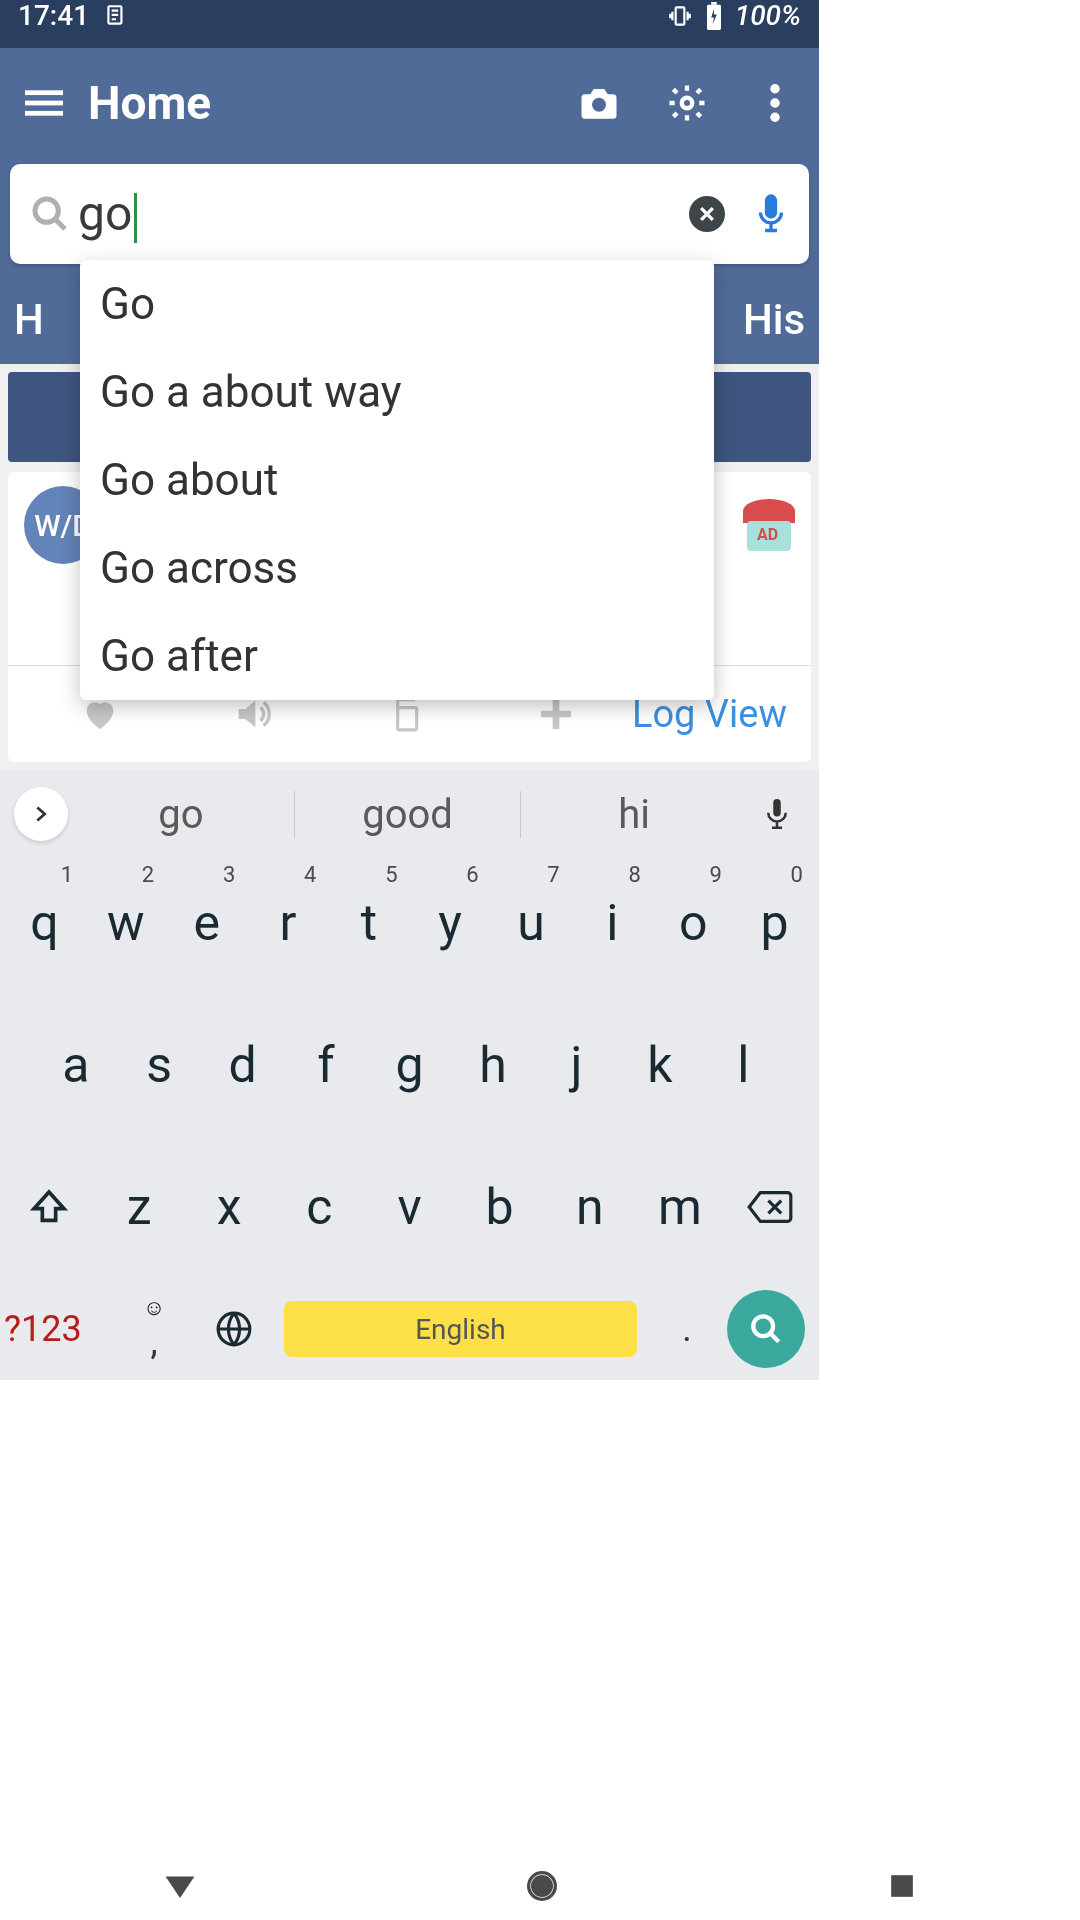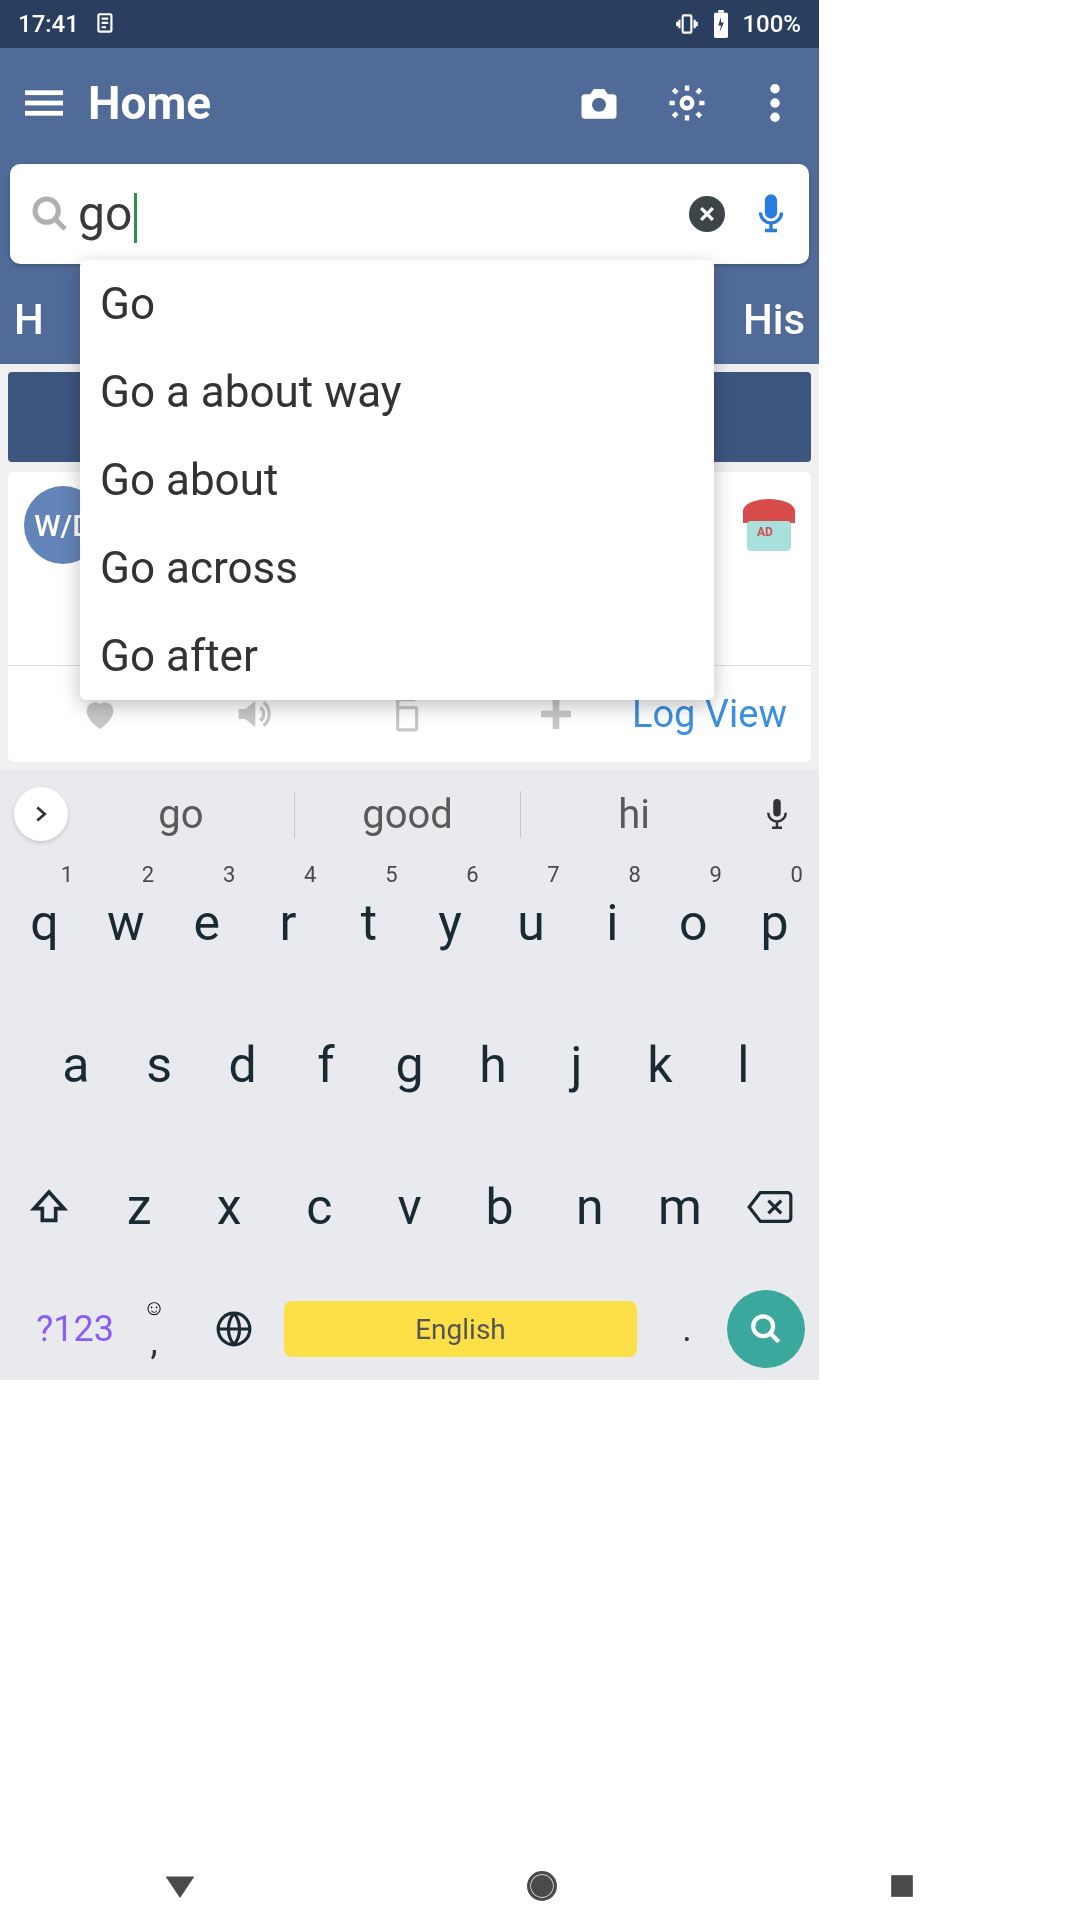--- a/index.html
+++ b/index.html
@@ -1,21 +1,21 @@
 <!DOCTYPE html>
 <html><head>
 <meta charset="utf-8">
 <style>
   * { margin: 0; padding: 0; box-sizing: border-box; font-family: Roboto, Arial, sans-serif; }
   html, body { width: 819px; height: 1456px; overflow: hidden; background: #fff; }
 
   
-  .status-bar { height: 48px; background: #2a3f5f; color: #fff; display: flex; align-items: center; padding: 16px 18px; font-size: 24px; }
+  .status-bar { height: 48px; background: #2a3f5f; color: #fff; display: flex; align-items: flex-end; padding: 16px 18px; font-size: 28px; }
   .status-left { display: flex; align-items: center; gap: 14px; font-weight: 500; }
-  .status-right { margin-left: auto; display: flex; align-items: center; gap: 12px; font-weight: 500; }
+  .status-right { margin-left: auto; display: flex; align-items: center; gap: 12px; font-weight: 500; font-style: italic; }
 
   
   .app-bar { height: 110px; background: #516b99; color: #fff; display: flex; align-items: center; padding: 0 20px; }
   .hamburger, .app-icon { width: 48px; height: 48px; display: flex; align-items: center; justify-content: center; }
   .app-title { font-size: 46px; margin-left: 20px; font-weight: 700; }
   .app-bar-right { margin-left: auto; display: flex; gap: 40px; align-items: center; }
 
   
   .search-wrap { background: #516b99; padding: 6px 10px 10px 10px; }
   .search-box { background: #fff; border-radius: 10px; height: 100px; display: flex; align-items: center; padding: 0 20px; box-shadow: 0 2px 4px rgba(0,0,0,0.2); }
@@ -33,21 +33,21 @@
 
   
   .content-area { background: #f0f0f0; padding: 8px; }
   .dark-strip { background: #3e5580; height: 90px; border-radius: 4px; margin-bottom: 10px; }
   .card { background: #fff; border-radius: 6px; position: relative; padding: 14px 16px 0 16px; }
   .badge { width: 78px; height: 78px; border-radius: 50%; background: #6384b8; color: #fff; display: flex; align-items: center; justify-content: center; font-size: 30px; font-weight: 500; }
   .card-top { display: flex; align-items: center; justify-content: space-between; }
   .gift { width: 52px; height: 52px; position: relative; }
   .gift-box { width: 44px; height: 30px; background: #a8e0dc; position: absolute; bottom: 0; left: 4px; border-radius: 4px; }
   .gift-bow { width: 52px; height: 24px; background: #d94c4c; position: absolute; top: 0; border-radius: 50% 50% 0 0; }
-  .gift-label { position: absolute; top: 26px; left: 14px; font-size: 12px; font-weight: bold; color: #d94c4c; }
+  .gift-label { position: absolute; top: 26px; left: 14px; font-size: 16px; font-weight: bold; color: #d94c4c; }
   .malayalam { font-size: 40px; color: #3b7fd4; padding: 36px 0 18px 88px; }
   .card-divider { height: 1px; background: #ddd; margin: 0 -16px; }
   .card-actions { display: flex; align-items: center; height: 96px; }
   .card-actions .act { flex: 1; display: flex; align-items: center; justify-content: center; color: #bdbdbd; }
   .log-view { color: #3b8fe0; font-size: 38px; padding-right: 8px; }
 
   
   .kb-suggest { background: #e8eaed; height: 88px; display: flex; align-items: center; }
   .kb-expand { width: 54px; height: 54px; border-radius: 50%; background: #fff; margin-left: 14px; display: flex; align-items: center; justify-content: center; box-shadow: 0 2px 4px rgba(0,0,0,0.15); }
   .kb-words { flex: 1; display: flex; }
@@ -58,21 +58,21 @@
   
   .keyboard { background: #e8eaed; padding: 10px 4px 6px 4px; }
   .kb-row { display: flex; justify-content: center; margin-bottom: 32px; }
   .key { flex: 1; position: relative; text-align: center; font-size: 50px; color: #1a2a33; font-weight: 400; padding: 26px 0; }
   .key .num { position: absolute; top: -6px; right: 12px; font-size: 22px; color: #4a4a4a; }
   .row2 { padding: 0 30px; }
   .kb-row3 { display: flex; align-items: center; margin-bottom: 22px; }
   .shift, .backspace { width: 90px; display: flex; align-items: center; justify-content: center; }
   .row3-keys { flex: 1; display: flex; }
   .kb-row4 { display: flex; align-items: center; height: 90px; }
-  .sym-key { width: 110px; text-align: right; font-size: 36px; color: #8b5cf6; }
+  .sym-key { width: 110px; text-align: left; font-size: 36px; color: #b91c1c; }
   .emoji-comma { width: 80px; text-align: center; position: relative; }
   .emoji-comma .emo { font-size: 22px; display: block; }
   .emoji-comma .comma { font-size: 36px; color: #333; }
   .globe { width: 80px; display: flex; align-items: center; justify-content: center; }
   .space { flex: 1; background: #fde047; height: 56px; margin: 0 10px; border-radius: 8px; display: flex; align-items: center; justify-content: center; font-size: 28px; color: #555; }
   .dot { width: 80px; text-align: center; font-size: 36px; color: #333; }
   .enter { width: 78px; height: 78px; border-radius: 50%; background: #3aa89c; display: flex; align-items: center; justify-content: center; margin-right: 10px; }
 
   
   .nav-bar { position: absolute; bottom: 0; left: 0; right: 0; height: 68px; background: #fff; display: flex; align-items: center; justify-content: space-around; }

